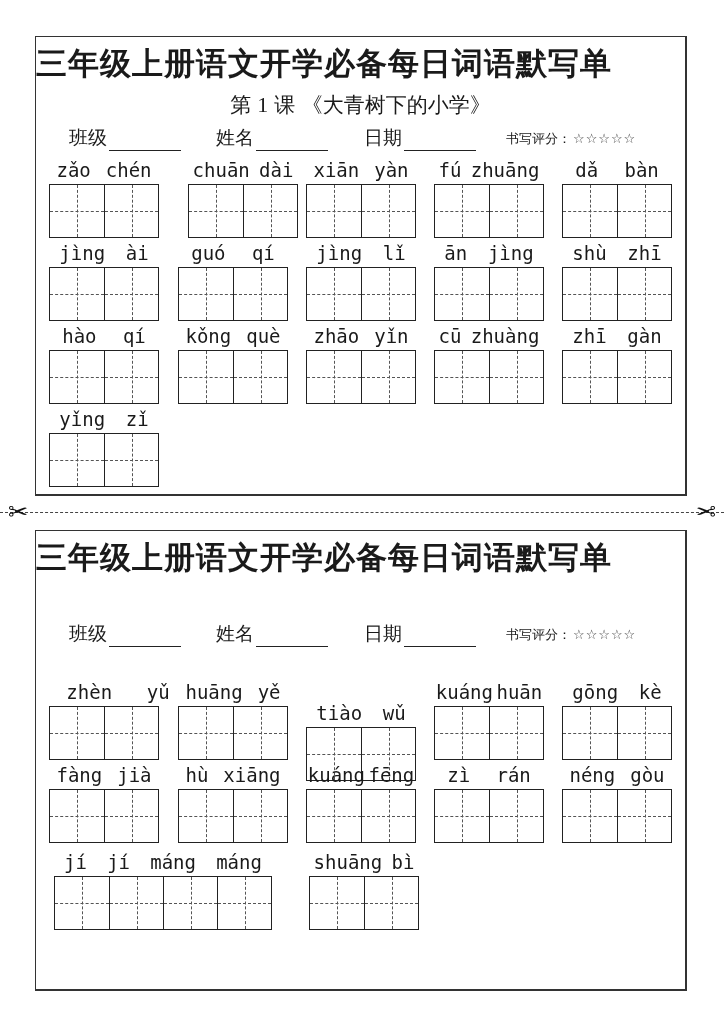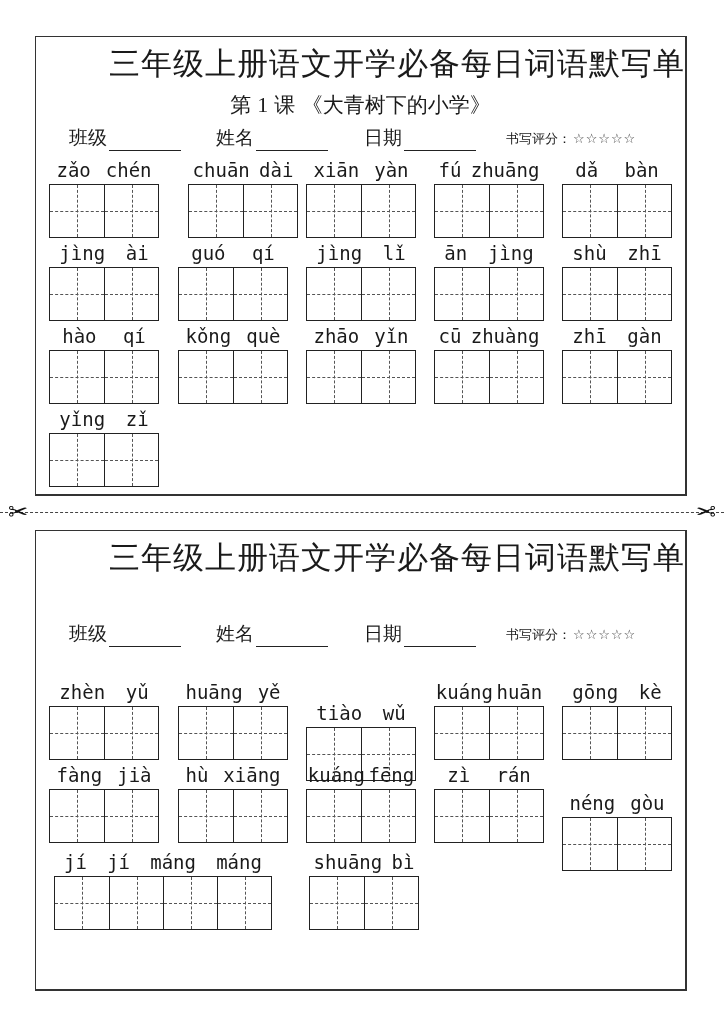--- a/index.html
+++ b/index.html
@@ -2,22 +2,22 @@
 <html><head>
 <meta charset="utf-8">
 <style>
   html, body { margin:0; padding:0; background:#ffffff; }
   body { width:724px; height:1024px; position:relative; overflow:hidden;
          font-family:"DejaVu Serif", "Liberation Serif", serif; color:#1a1a1a; }
   .frame { position:absolute; left:35px; width:652px; border:1.5px solid #333;
            border-right-width:2px; border-bottom-width:2px; box-sizing:border-box; background:#fff; }
   #frame1 { top:36px; height:460px; }
   #frame2 { top:530px; height:461px; }
-  .title { position:absolute; left:0; right:0; top:6px; text-align:right;
-           font-size:31px; letter-spacing:1px; font-family:"DejaVu Serif", serif; font-weight:normal; }
+  .title { position:absolute; left:0; right:0; top:6px; text-align:left;
+           font-size:31px; letter-spacing:1px; font-family:"DejaVu Serif", serif; font-weight:bold; }
   .lesson { position:absolute; left:0; right:0; text-align:center; font-size:21px; }
   .lesson .num { font-family:"Liberation Serif", serif; font-size:22px; margin:0 6px; }
   .info { position:absolute; left:0; right:0; height:26px; font-size:19px; }
   .info .fld { position:absolute; top:0; }
   .info .fld .line { display:inline-block; border-bottom:1.5px solid #222; width:72px; height:20px; vertical-align:bottom; margin-left:2px; }
   .info .score { position:absolute; top:5px; font-size:13px; }
   .info .score .stars { letter-spacing:1px; font-size:13px; color:#444; margin-left:2px; }
 
   .word { position:absolute; }
   .pinyin { position:absolute; left:0; right:0; top:0; height:22px; font-family:"DejaVu Sans Mono", "Liberation Mono", monospace;
@@ -170,21 +170,21 @@
 
 <div class="frame" id="frame2">
   <div class="title">三年级上册语文开学必备每日词语默写单</div>
   <div class="info" style="top:90px;">
     <span class="fld" style="left:33px;"><span>班级</span><span class="line"></span></span>
     <span class="fld" style="left:180px;"><span>姓名</span><span class="line"></span></span>
     <span class="fld" style="left:328px;"><span>日期</span><span class="line"></span></span>
     <span class="score" style="left:470px;"><span>书写评分：</span><span class="stars">☆☆☆☆☆</span></span>
   </div>
   <div id="words2">
-      <div class="word" style="left: 13px; top: 150px; width: 110px; height: 80px;">
+      <div class="word" style="left: 13px; top: 150px; width: 110px; height: 80px; padding-left: 28px;">
         <div class="pinyin"><span>zhèn</span><span>yǔ</span></div>
         <div class="boxes" style="width: 110px;">
           <div class="cell"></div>
           <div class="cell"></div>
         </div>
       </div>
       <div class="word" style="left: 142px; top: 150px; width: 110px; height: 80px; text-align: right;">
         <div class="pinyin"><span>huāng</span><span>yě</span></div>
         <div class="boxes" style="width: 110px;">
           <div class="cell"></div>
@@ -233,21 +233,21 @@
           <div class="cell"></div>
         </div>
       </div>
       <div class="word" style="left: 398px; top: 233px; width: 110px; height: 80px;">
         <div class="pinyin"><span>zì</span><span>rán</span></div>
         <div class="boxes" style="width: 110px;">
           <div class="cell"></div>
           <div class="cell"></div>
         </div>
       </div>
-      <div class="word" style="left: 526px; top: 233px; width: 110px; height: 80px; margin-top: 28px;">
+      <div class="word" style="left: 526px; top: 233px; width: 110px; height: 80px;">
         <div class="pinyin"><span>néng</span><span>gòu</span></div>
         <div class="boxes" style="width: 110px;">
           <div class="cell"></div>
           <div class="cell"></div>
         </div>
       </div>
       <div class="word" style="left: 18px; top: 320px; width: 218px; height: 80px;">
         <div class="pinyin"><span>jí</span><span>jí</span><span>máng</span><span>máng</span></div>
         <div class="boxes" style="width: 218px;">
           <div class="cell"></div>

